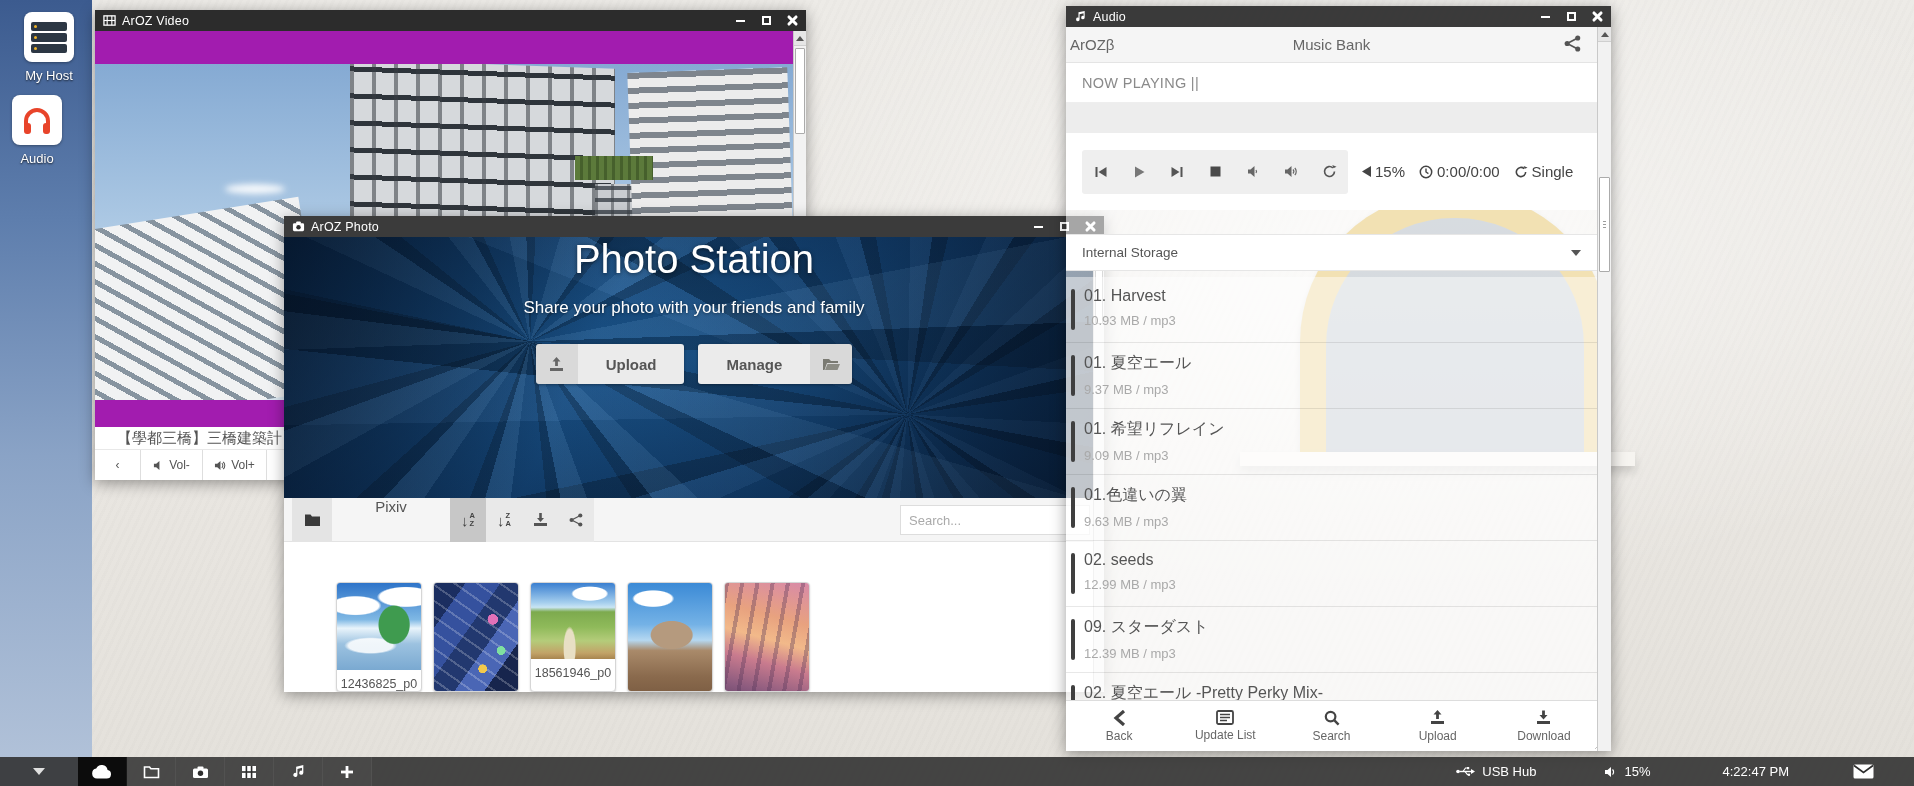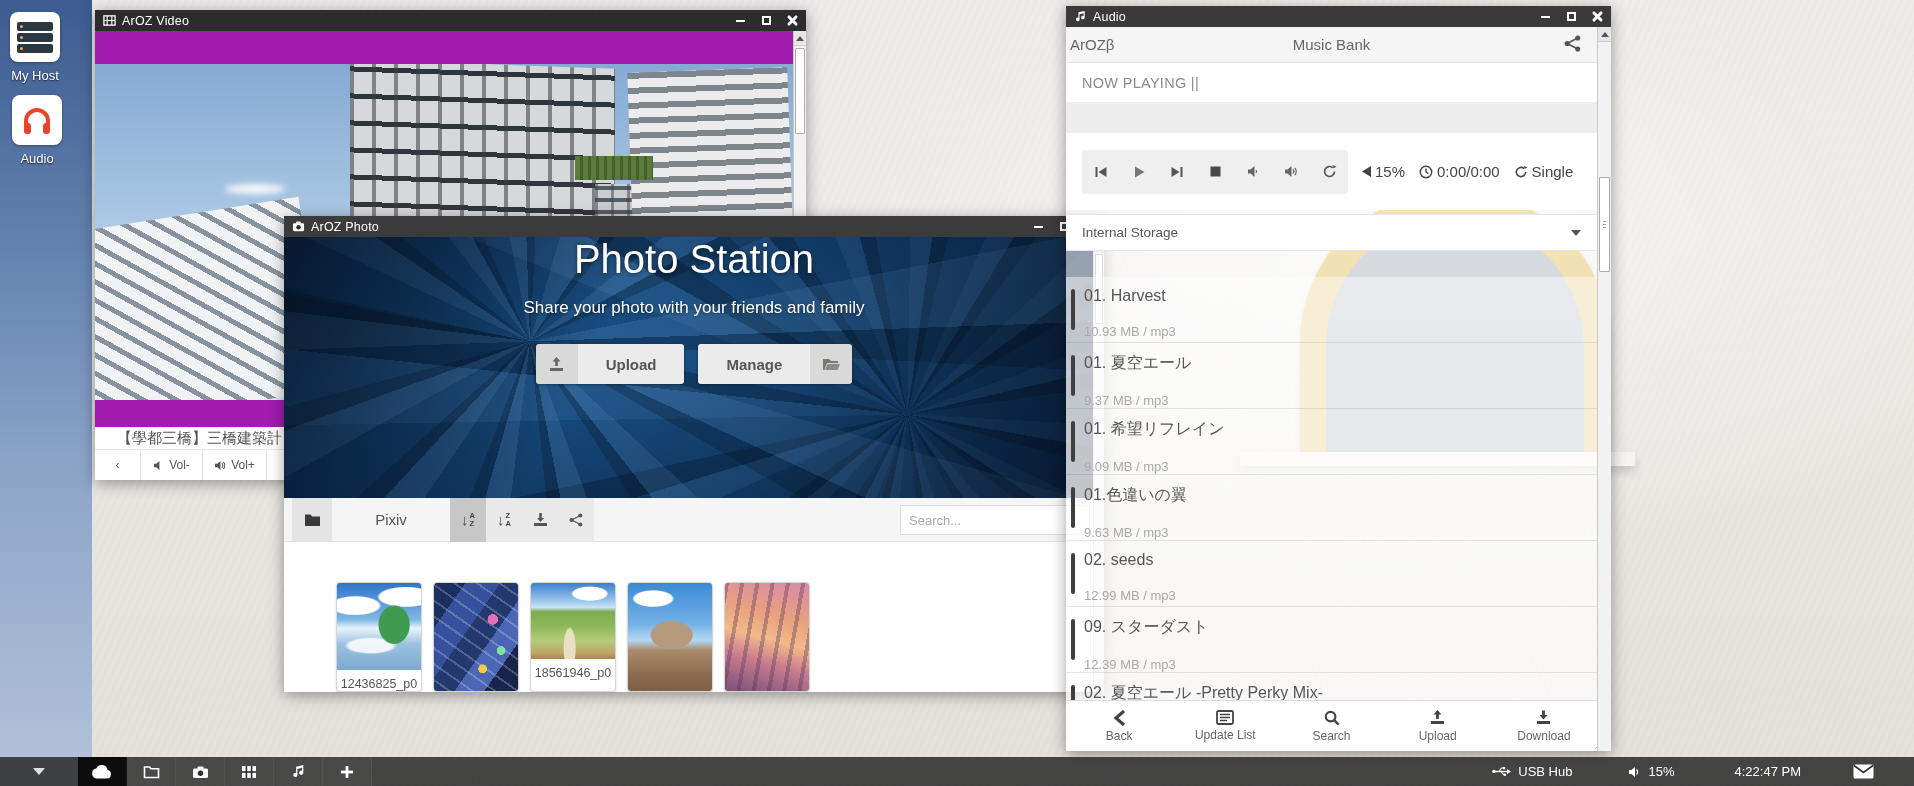--- a/index.html
+++ b/index.html
@@ -98,21 +98,21 @@
       radial-gradient(720px 320px at 50% 45%, #1d5a92 0%, #123e6b 48%, #0a2344 100%)}
   .p-hero h1{font-size:40px;font-weight:400;text-shadow:0 1px 4px rgba(0,0,0,.5)}
   .p-hero p{font-size:17px;margin-top:16px;text-shadow:0 1px 3px rgba(0,0,0,.5)}
   .hero-btns{display:flex;justify-content:center;gap:14px;margin-top:26px}
   .hbtn{display:flex;height:40px;border-radius:3px;overflow:hidden;cursor:pointer;
     box-shadow:0 1px 3px rgba(0,0,0,.35)}
   .hbtn .ic{width:42px;background:#d9d9d9;display:flex;align-items:center;justify-content:center}
   .hbtn .tx{background:#ebebeb;color:#555;font-weight:bold;font-size:15px;display:flex;
     align-items:center;padding:0 28px}
   .p-toolbar{position:relative;height:44px;background:#f5f5f5;border-bottom:1px solid #e3e3e3;
-    display:flex;align-items:center}
+    display:flex;align-items:flex-start}
   .pt-folder{width:40px;height:44px;background:#e4e4e4;display:flex;align-items:center;
     justify-content:center;cursor:pointer;margin-left:8px}
   .pt-label{width:118px;text-align:center;font-size:15px;color:#555}
   .pt-group{display:flex;height:44px;background:#e9e9e9}
   .pt-btn{width:36px;height:44px;display:flex;align-items:center;justify-content:center;cursor:pointer}
   .pt-btn.active{background:#c7c7c7}
   .sort-glyph{display:flex;align-items:center;gap:1px;color:#444}
   .sort-arrow{font-size:15px;line-height:1}
   .sort-letters{display:flex;flex-direction:column;font-size:7.5px;font-weight:bold;line-height:1.05}
   .p-search{position:absolute;right:14px;top:7px;width:190px;height:30px;background:#fff;
@@ -161,69 +161,69 @@
   .a-section{position:absolute;left:0;right:0;text-align:center}
   .a-share{position:absolute;right:16px;top:8px;cursor:pointer}
   .a-now{height:40px;background:#fff;border-bottom:1px solid #eee;display:flex;align-items:center;
     padding-left:16px;font-size:14.5px;color:#8a8a8a;letter-spacing:.3px}
   .a-gap{height:30px;background:#ededed}
   .a-controls{height:77px;background:#fff;display:flex;align-items:center;padding-left:16px}
   .ac-group{display:flex;background:#efefef;border-radius:3px;height:44px}
   .ac-btn{width:38px;display:flex;align-items:center;justify-content:center;cursor:pointer}
   .ac-text{display:flex;align-items:center;gap:4px;font-size:15px;color:#444;margin-left:14px}
   .a-storage{height:37px;background:#fff;border-top:1px solid #e6e6e6;border-bottom:1px solid #e6e6e6;
-    margin-top:4px;display:flex;align-items:center;padding:0 16px;font-size:13.5px;color:#555;cursor:pointer}
+    margin-top:24px;display:flex;align-items:center;padding:0 16px;font-size:13.5px;color:#555;cursor:pointer}
   .a-storage .caret{margin-left:auto;border-left:5px solid transparent;border-right:5px solid transparent;
     border-top:6px solid #555}
   .a-list{position:absolute;left:0;right:0;top:250px;bottom:51px;overflow:hidden}
   .song{position:relative;height:66px;padding:10px 0 0 18px;border-bottom:1px solid rgba(0,0,0,.09);
     background:rgba(255,255,255,.45);cursor:pointer}
   .song::before{content:"";position:absolute;left:5px;top:12px;bottom:12px;width:4px;
     background:#3f3f3f;border-radius:2px}
   .song .s-title{font-size:16px;color:#555}
-  .song .s-meta{font-size:13px;color:#a9a9a9;margin-top:19px}
+  .song .s-meta{font-size:13px;color:#a9a9a9;margin-top:8px}
   .a-toolbar{position:absolute;left:0;right:0;bottom:0;height:51px;background:#fff;
     border-top:1px solid #ddd;display:flex}
   .at-item{flex:1;display:flex;flex-direction:column;align-items:center;justify-content:center;
     gap:3px;cursor:pointer}
   .at-item .at-lbl{font-size:12px;color:#666}
   .a-sbar{left:auto;right:0;width:14px;top:21px}
   .a-resize{position:absolute;right:2px;bottom:2px;width:14px;height:14px;
     background:repeating-linear-gradient(135deg,transparent 0 3px,#888 3px 5px);cursor:nwse-resize;
     clip-path:polygon(100% 0,100% 100%,0 100%)}
 
   
   .taskbar{position:absolute;left:0;bottom:0;width:1914px;height:29px;
     background:rgba(45,45,45,.88);display:flex;align-items:stretch;z-index:50}
   .tb-caret{width:78px;display:flex;align-items:center;justify-content:center;cursor:pointer}
   .tb-caret::after{content:"";border-left:6px solid transparent;border-right:6px solid transparent;
     border-top:7px solid #e0e0e0}
   .tb-app{width:49px;display:flex;align-items:center;justify-content:center;cursor:pointer;
     border-right:1px solid rgba(255,255,255,.05);background:rgba(255,255,255,.03)}
   .tb-app.active{background:#0c0c0c}
-  .tray{margin-left:auto;display:flex;align-items:center;gap:0;color:#fff;font-size:13px}
+  .tray{margin-left:auto;display:flex;align-items:center;gap:12px;color:#fff;font-size:13px}
   .tray-item{display:flex;align-items:center;gap:7px;padding:0 28px}
   .tray-clock{padding:0 32px}
   .tray-mail{padding:0 40px 0 20px;cursor:pointer}
   svg{display:block}
 </style>
 </head>
 <body>
 
 <div class="stage">
 
   <div class="wallpaper">
     <div class="blue-band"></div>
     <div class="wall-arch">
       <div class="wall-arch-inner"></div>
     </div>
     <div class="wall-sill"></div>
   </div>
 
-  <div class="dicon" style="left:0;top:12px">
+  <div class="dicon" style="left:14px;top:12px">
     <div class="plate">
       <div class="srv-bar"></div>
       <div class="srv-bar"></div>
       <div class="srv-bar"></div>
     </div>
     <div class="lbl">My Host</div>
   </div>
   <div class="dicon" style="left:2px;top:95px">
     <div class="plate">
       <svg width="34" height="34" viewBox="0 0 34 34">

